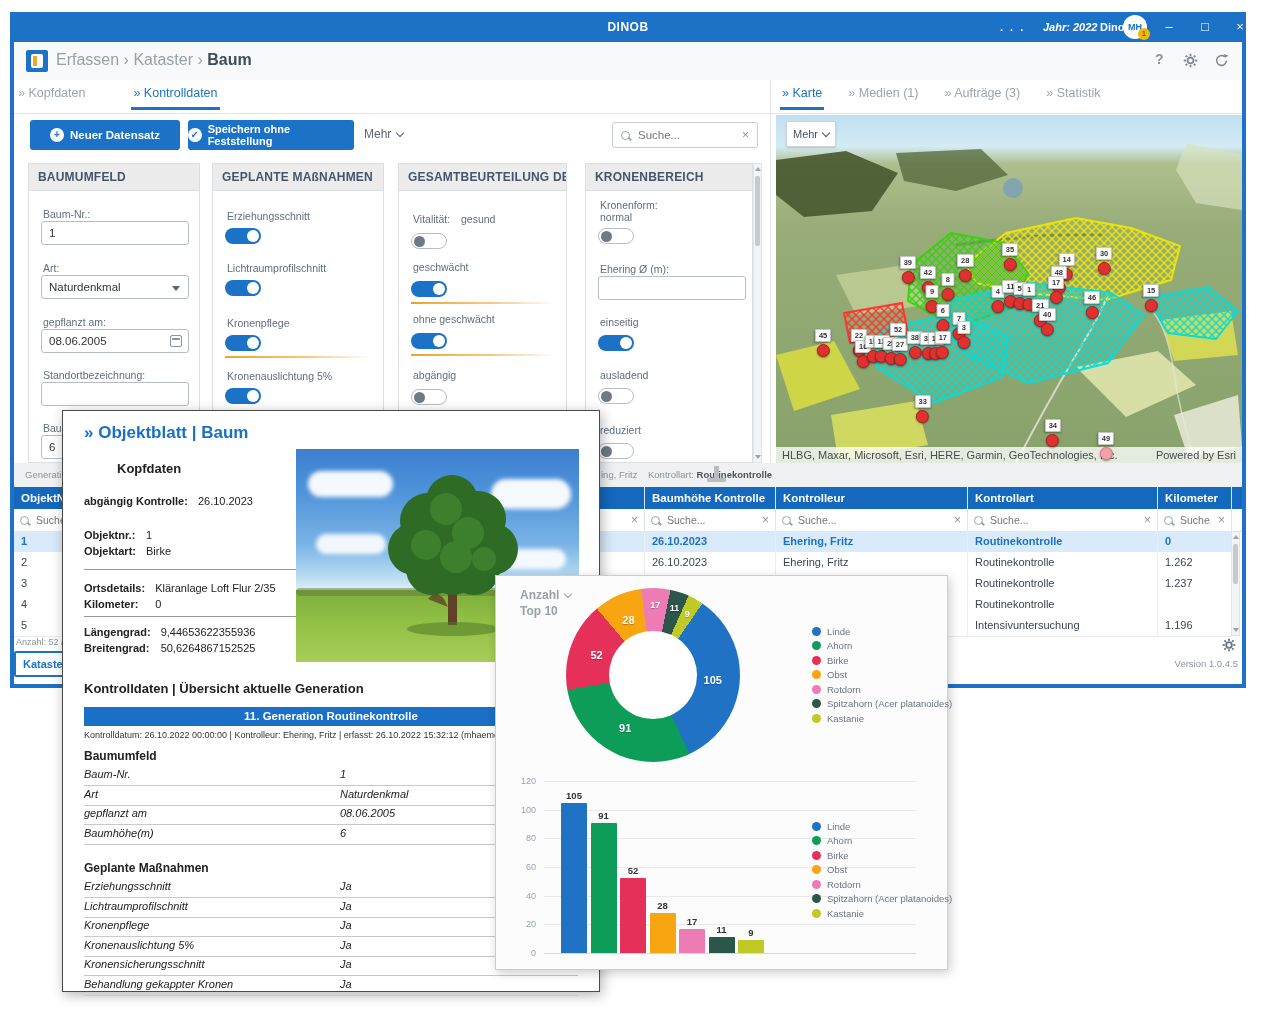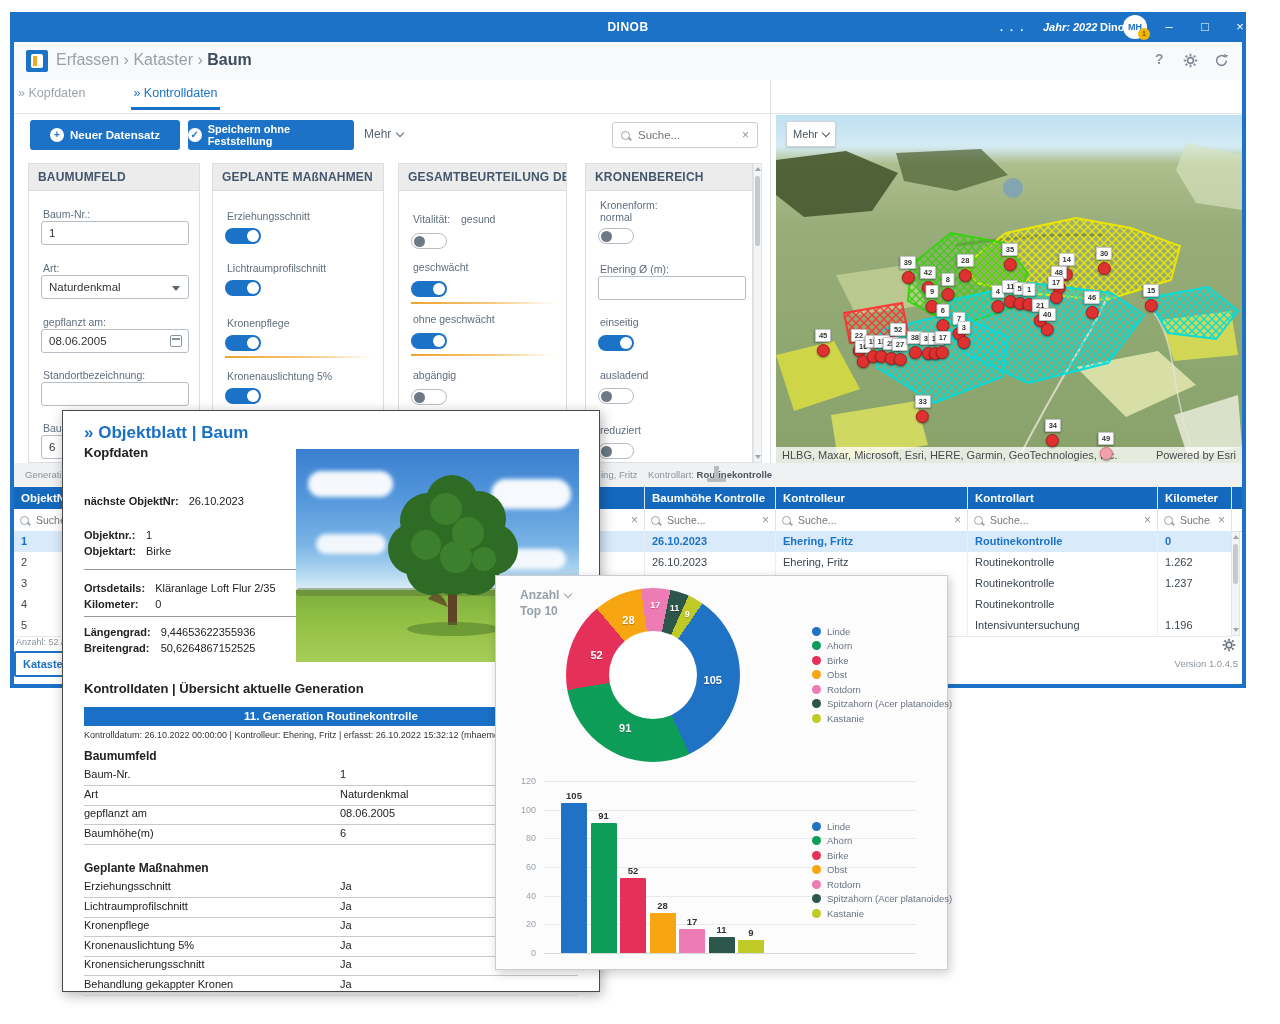--- a/index.html
+++ b/index.html
@@ -116,21 +116,21 @@
   .sheet-title{left:21px;top:12px;font-size:17px;font-weight:bold;color:#1a6fc6;}
   .sh-h{position:absolute;left:21px;font-size:13px;font-weight:bold;color:#222;}
   .kgroup{position:absolute;left:21px;display:grid;grid-template-columns:max-content 1fr;column-gap:10px;row-gap:4px;
     font-size:11px;color:#222;}
   .kgroup .kl{font-weight:bold;}
   .kdiv{position:absolute;left:21px;width:252px;height:1px;background:#999;}
   .photo{left:233px;top:38px;width:283px;height:213px;overflow:hidden;}
   .genbar{left:21px;top:296px;width:494px;height:19px;background:#1a6fc6;color:#fff;font-size:11.5px;font-weight:bold;
     text-align:center;line-height:19px;}
   .meta{left:21px;top:319px;font-size:9px;color:#333;width:500px;}
-  .obl-row{position:absolute;left:21px;width:494px;height:19px;border-bottom:1px solid #c9c9c9;font-size:11px;color:#222;}
+  .obl-row{position:absolute;left:21px;width:494px;height:19px;border-bottom:1px solid #c9c9c9;font-size:11px;color:#222;font-style:italic;}
   .obl-row .v{position:absolute;left:256px;top:2px;}
   .obl-row .l{position:absolute;left:0;top:2px;}
 
   
   .charts{left:495px;top:575px;width:453px;height:395px;background:#fcfcfd;border:1px solid #c9ccd0;
     box-shadow:2px 3px 10px rgba(0,0,0,.2);z-index:40;box-sizing:border-box;}
   .ch-lbl{position:absolute;left:24px;font-size:12px;font-weight:bold;color:#97a1a9;display:flex;align-items:center;gap:6px;}
   .donut{left:70px;top:12px;width:174px;height:174px;border-radius:50%;}
   .donut-hole{left:113px;top:55px;width:88px;height:88px;border-radius:50%;background:#fff;}
   .dlabel{position:absolute;color:#fff;font-weight:bold;transform:translate(-50%,-50%);text-shadow:0 1px 1px rgba(0,0,0,.25);}
@@ -199,20 +199,26 @@
         <path d="M16.5 10a6.5 6.5 0 1 1-2.2-4.9" fill="none" stroke="#7b8794" stroke-width="2"></path>
         <path d="M13.2 1.2 l1.6 5 4.4 -2.6z" fill="#7b8794"></path>
       </svg>
   </div>
 
   <div class="abs tabsbar"></div>
   <div class="abs tabrow" style="left:18px;gap:48px;" id="tabsL">
       <div class="tab">» Kopfdaten</div>
       <div class="tab active">» Kontrolldaten</div>
     </div>
+  <div class="abs tabrow" style="left:782px;" id="tabsR">
+      <div class="tab active">» Karte</div>
+      <div class="tab">» Medien (1)</div>
+      <div class="tab">» Aufträge (3)</div>
+      <div class="tab">» Statistik</div>
+    </div>
   <div class="abs vdiv"></div>
 
   <div class="abs btn" style="left:30px;width:150px;">
     <span class="btn-ico">+</span>
     <span>Neuer Datensatz</span>
   </div>
   <div class="abs btn" style="left:188px;width:166px;font-size:11px;">
     <span class="btn-ico">✓</span>
     <span>Speichern ohne Feststellung</span>
   </div>
@@ -593,24 +599,24 @@
           <line x1="14.4" y1="5.6" x2="16.5" y2="3.5"></line>
         </g>
       </svg>
   </div>
 
   <div class="abs btab">Kataster-B</div>
   <div class="abs version">Version 1.0.4.5</div>
 
   <div class="abs sheet">
     <div class="abs sheet-title">» Objektblatt | Baum</div>
-    <div class="sh-h" style="top:34px;">Kopfdaten</div>
+    <div class="sh-h" style="top:50px;margin-left:33px;">Kopfdaten</div>
     <div id="kopfHost">
         <div class="kgroup" style="top: 84px;">
-          <div class="kl">nächste ObjektNr:</div>
+          <div class="kl">abgängig Kontrolle:</div>
           <div>26.10.2023</div>
         </div>
         <div class="kgroup" style="top: 118px;">
           <div class="kl">Objektnr.:</div>
           <div>1</div>
           <div class="kl">Objektart:</div>
           <div>Birke</div>
         </div>
         <div class="kdiv" style="top: 158px;"></div>
         <div class="kgroup" style="top: 171px;">

